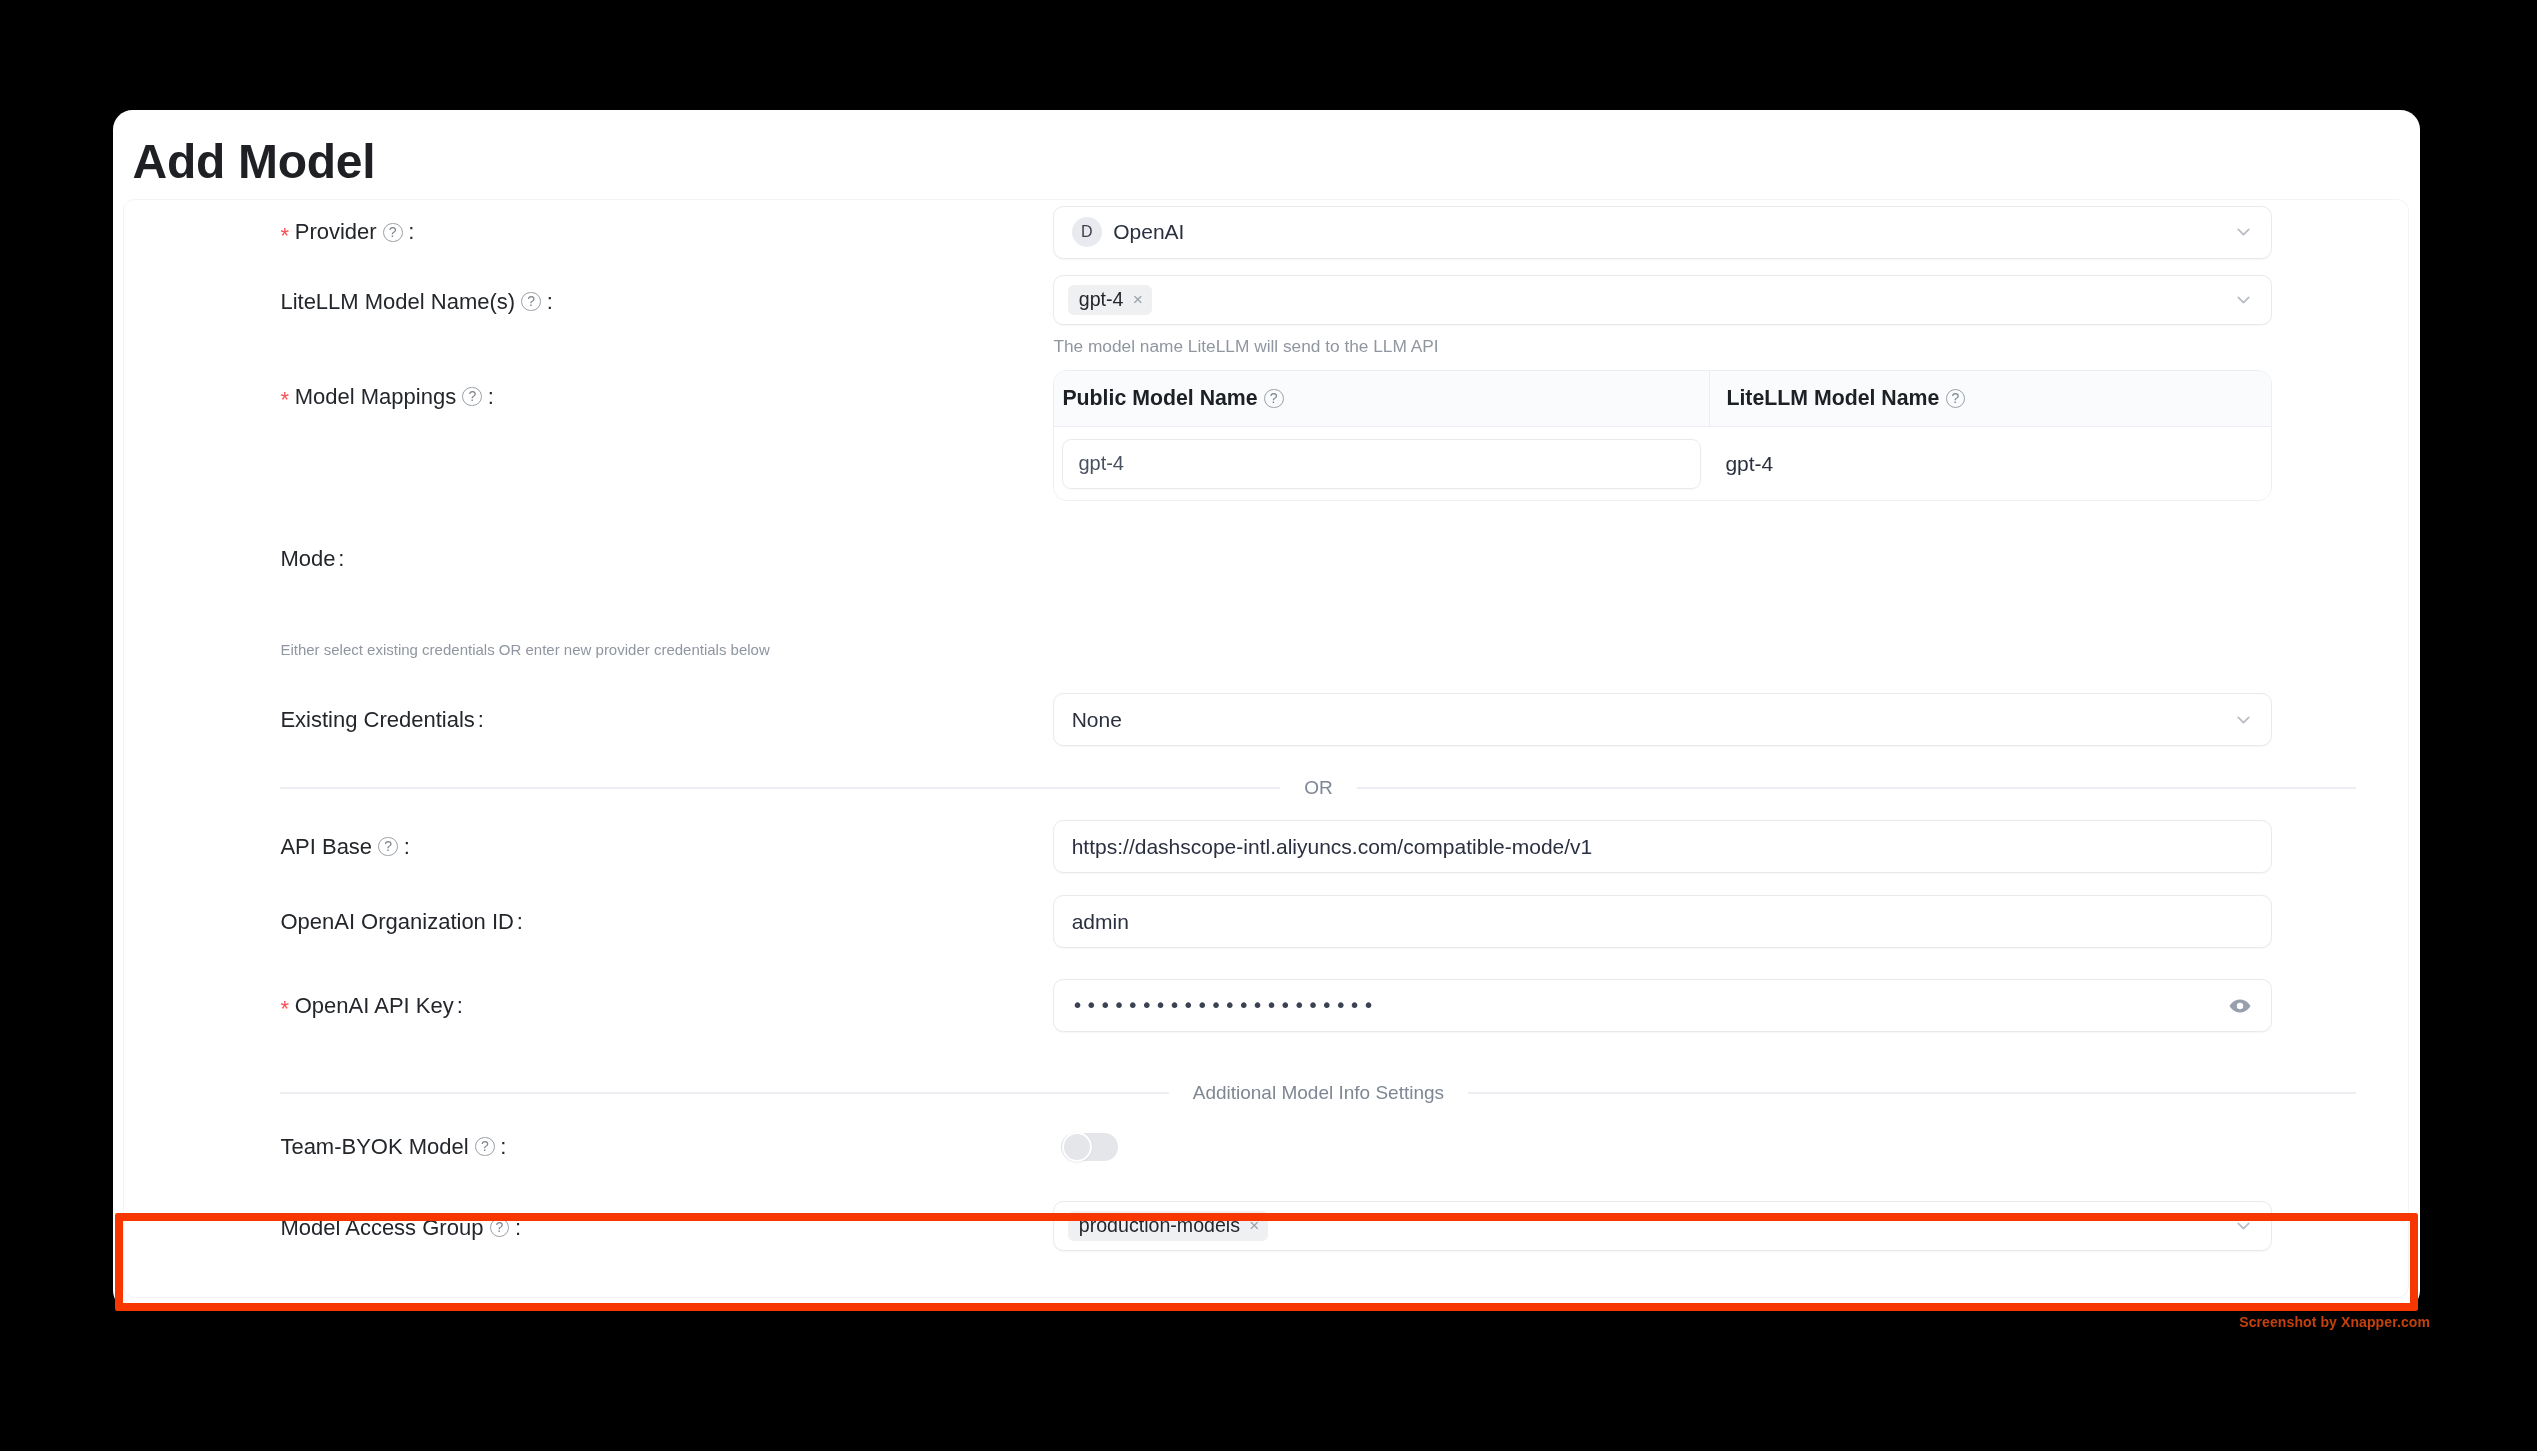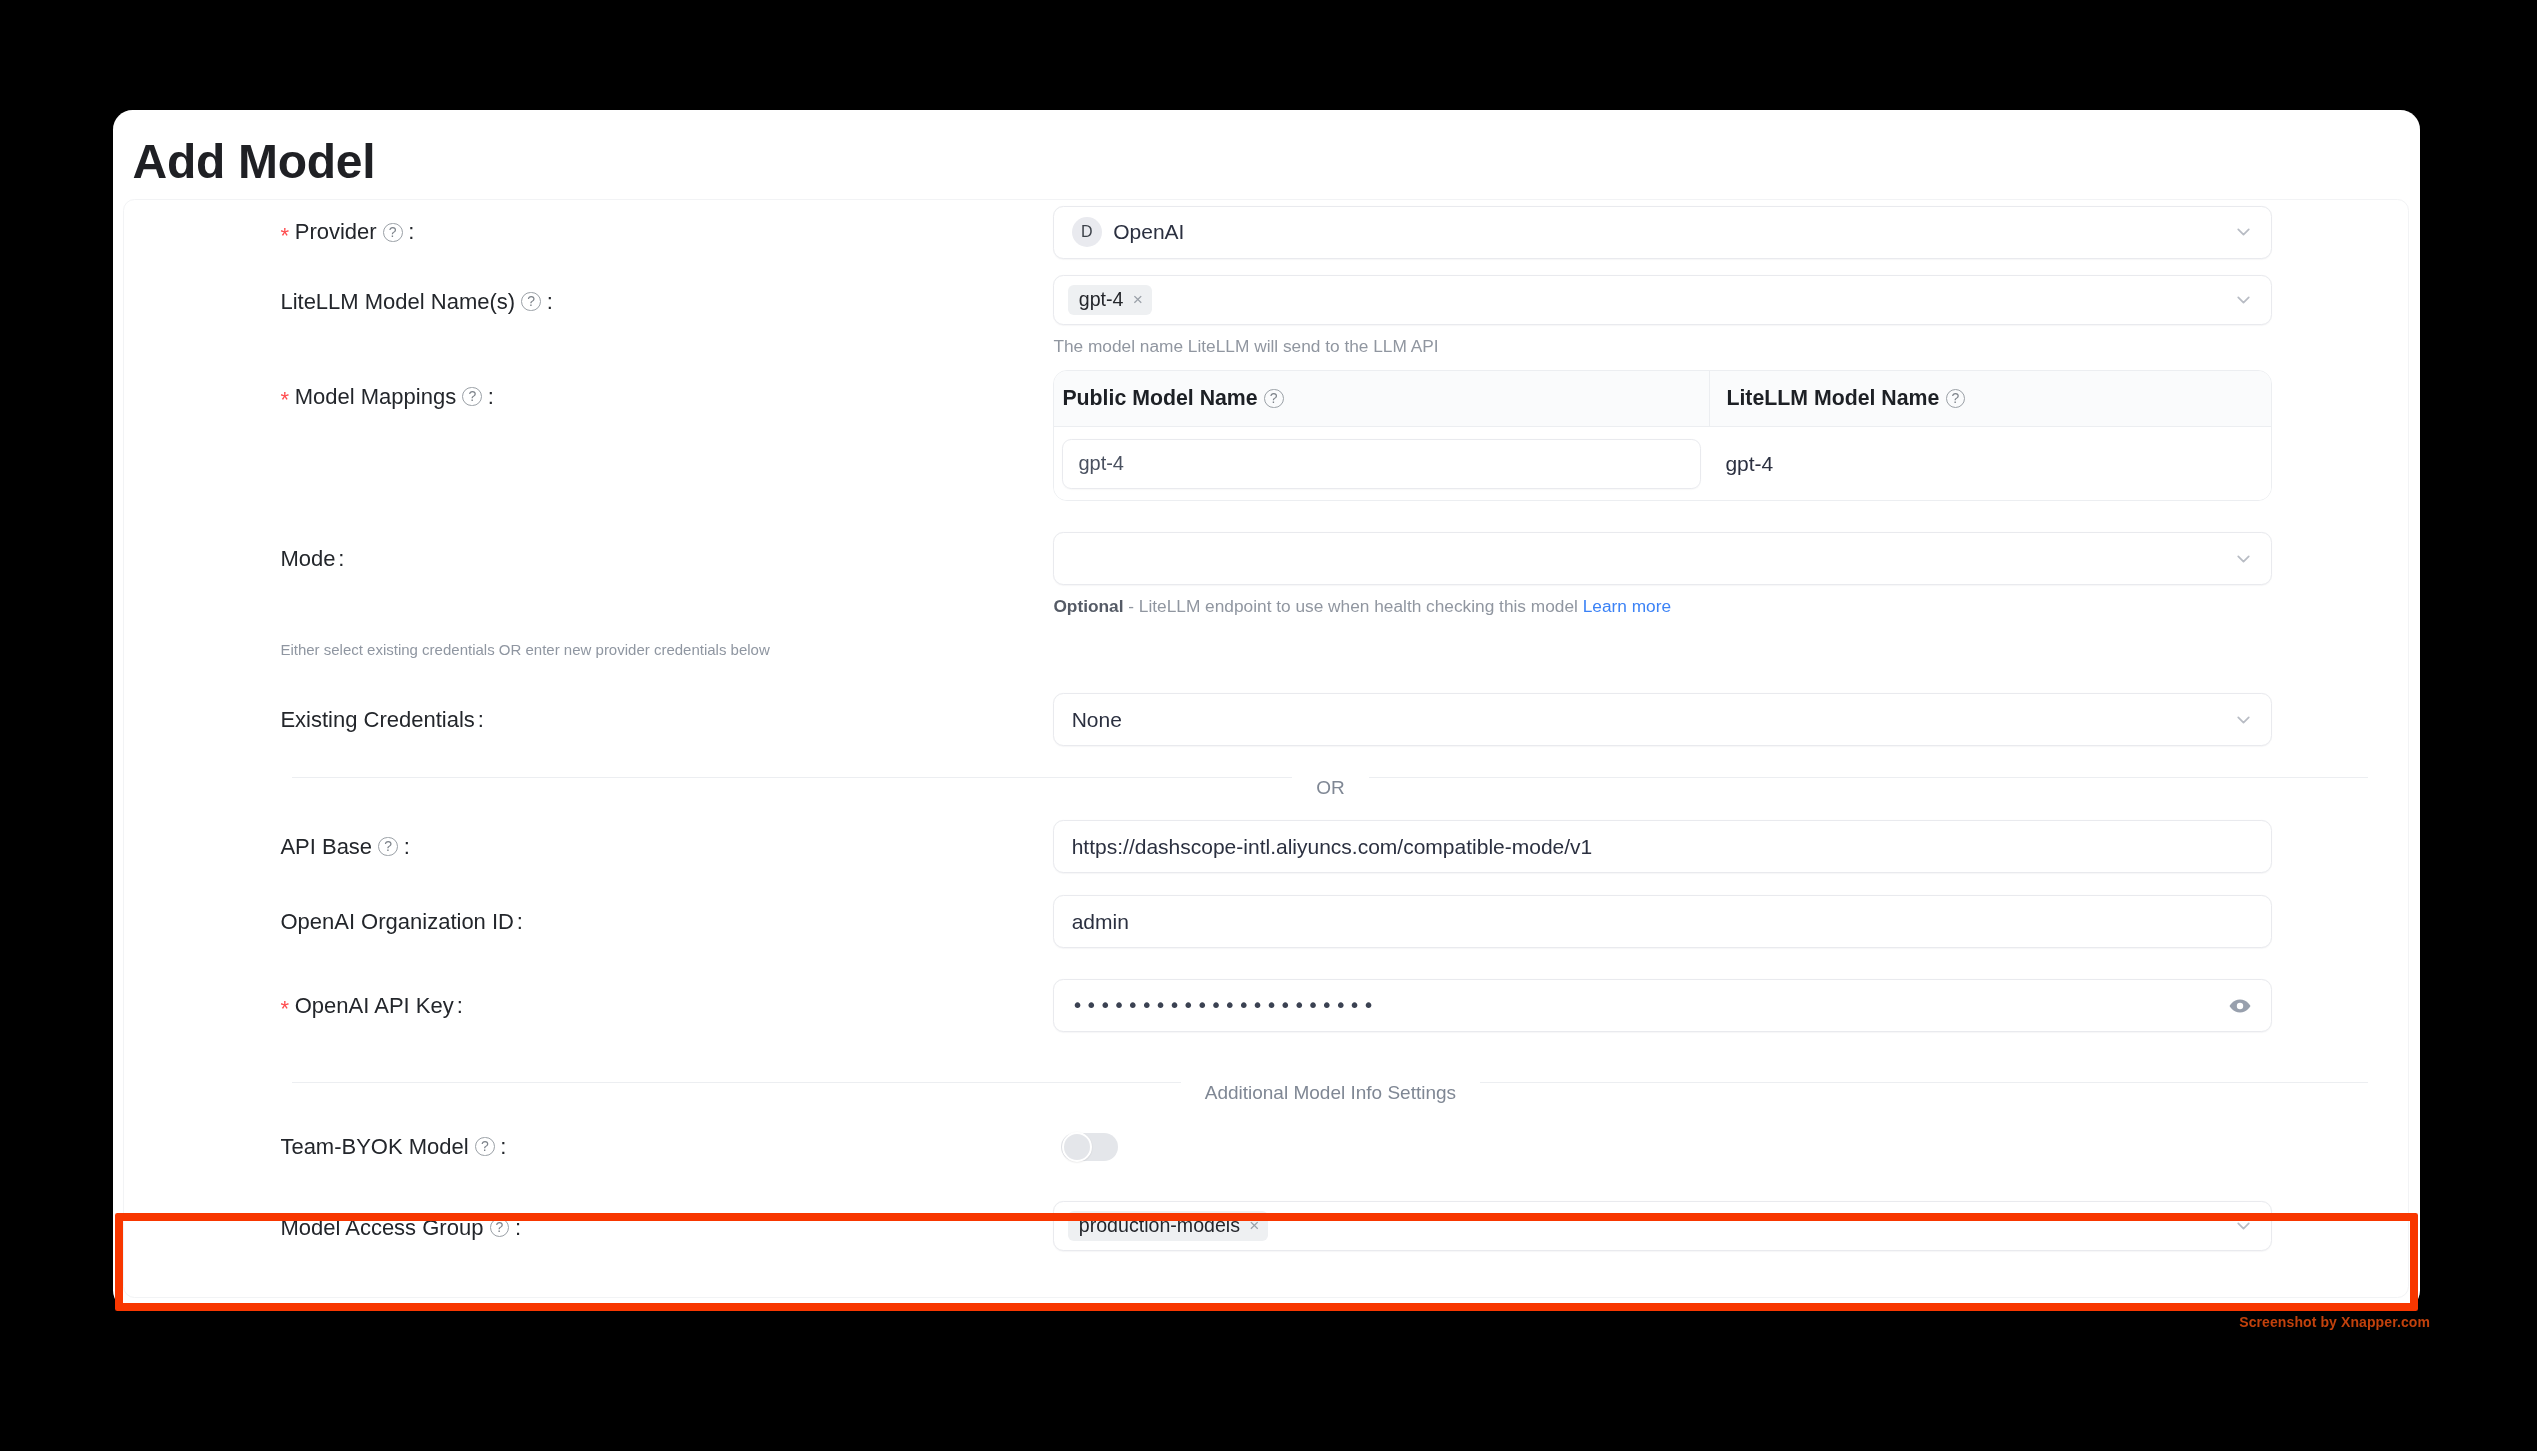--- a/index.html
+++ b/index.html
@@ -196,24 +196,24 @@
   .note-line {
     position: absolute;
     left: 156px;
     font-size: 15px;
     color: #8f96a1;
   }
 
   
   .divider {
     position: absolute;
-    left: 168px;
+    left: 156px;
     width: 2076px;
     display: flex;
-    align-items: flex-start;
+    align-items: center;
     gap: 9px;
   }
   .divider .ln { flex: 1 1 auto; height: 1.2px; background: #eceef1; }
   .divider .cap {
     padding: 0 15px;
     font-size: 19px;
     color: #7f8794;
     white-space: nowrap;
   }
 
@@ -352,33 +352,20 @@
           </div>
         </div>
       </div>
     </div>
 
     <div class="row" style="top:332px;">
       <div class="label-col">
         <span>Mode</span>
         <span class="colon">:</span>
       </div>
-      <div class="field-col">
-        <div class="inp">
-          <span></span>
-          <span class="chevron">
-            <svg viewBox="0 0 24 24" fill="none" stroke="currentColor" stroke-width="2" stroke-linecap="round" stroke-linejoin="round">
-                <polyline points="6 9 12 15 18 9"></polyline>
-              </svg>
-          </span>
-        </div>
-        <div class="helper">
-          <b>Optional</b><span> - LiteLLM endpoint to use when health checking this model </span><a href="#">Learn more</a>
-        </div>
-      </div>
     </div>
 
     <div class="note-line" style="top:441px;">Either select existing credentials OR enter new provider credentials below</div>
 
     <div class="row" style="top:493px;">
       <div class="label-col">
         <span>Existing Credentials</span>
         <span class="colon">:</span>
       </div>
       <div class="field-col">

